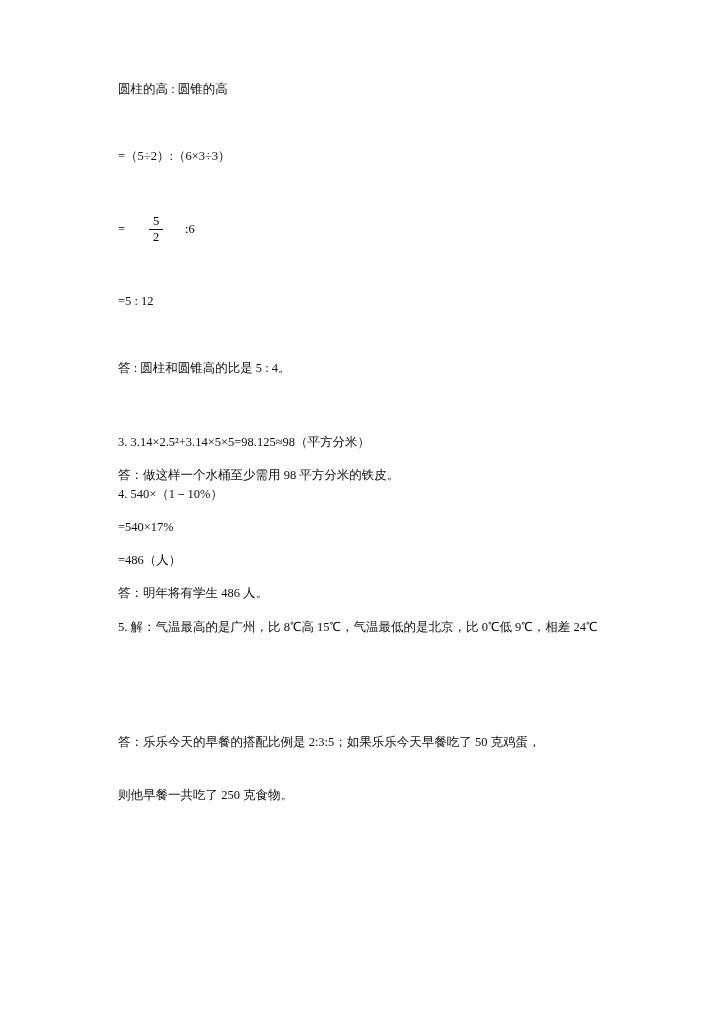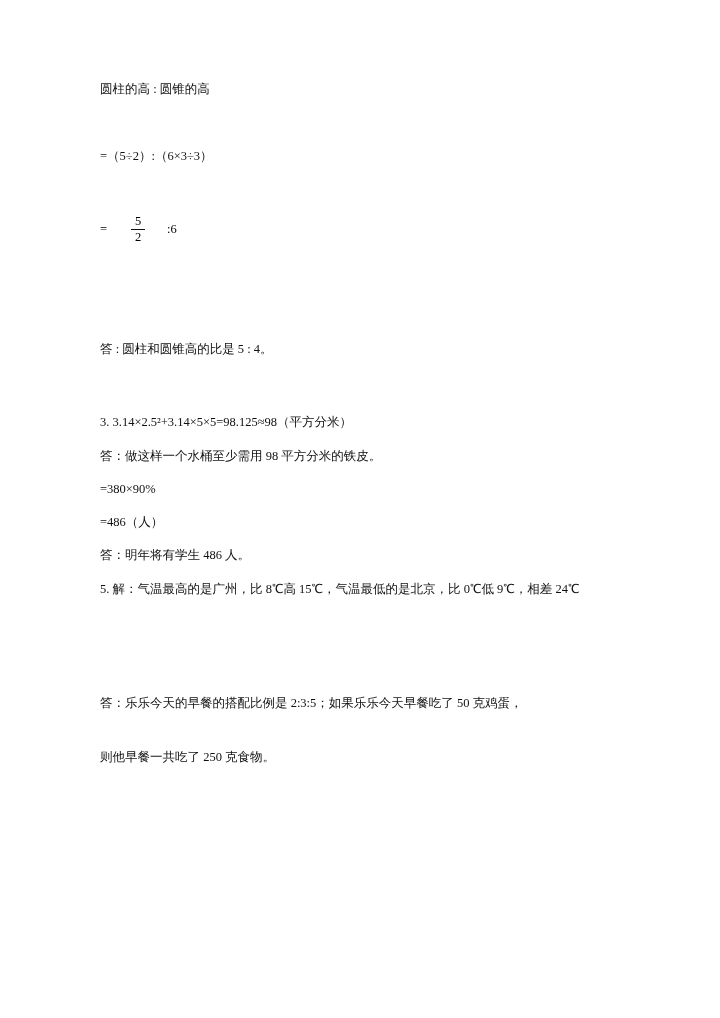--- a/index.html
+++ b/index.html
@@ -13,21 +13,21 @@
   }
   .page {
     position: relative;
     width: 720px;
     height: 1018px;
     background: #ffffff;
     overflow: hidden;
   }
   .content {
     position: absolute;
-    left: 100px;
+    left: 118px;
     top: 80px;
     width: 520px;
   }
   .line {
     font-size: 12.5px;
     line-height: 1.55;
     color: #111111;
     white-space: pre-wrap;
   }
   .gap-lg { height: 48px; }
@@ -90,37 +90,39 @@
       <span class="frac">
         <span class="num">5</span>
         <span class="bar"></span>
         <span class="den">2</span>
       </span>
       <span class="tail">:6</span>
     </div>
 
     <div class="gap-lg"></div>
 
+    <div class="line">=5 : 12</div>
 
     <div class="gap-lg"></div>
 
     <div class="line">答 : 圆柱和圆锥高的比是 5 : 4。</div>
 
     <div class="gap-lg"></div>
     <div class="gap-xs"></div>
 
     <div class="line">3. 3.14×2.5²+3.14×5×5=98.125≈98（平方分米）</div>
 
     <div class="gap-sm"></div>
 
     <div class="line tight">答：做这样一个水桶至少需用 98 平方分米的铁皮。</div>
+    <div class="line tight">4. 540×（1－10%）</div>
 
     <div class="gap-sm"></div>
 
-    <div class="line">=380×90%</div>
+    <div class="line">=540×17%</div>
 
     <div class="gap-sm"></div>
 
     <div class="line">=486（人）</div>
 
     <div class="gap-sm"></div>
 
     <div class="line">答：明年将有学生 486 人。</div>
 
     <div class="gap-sm"></div>

